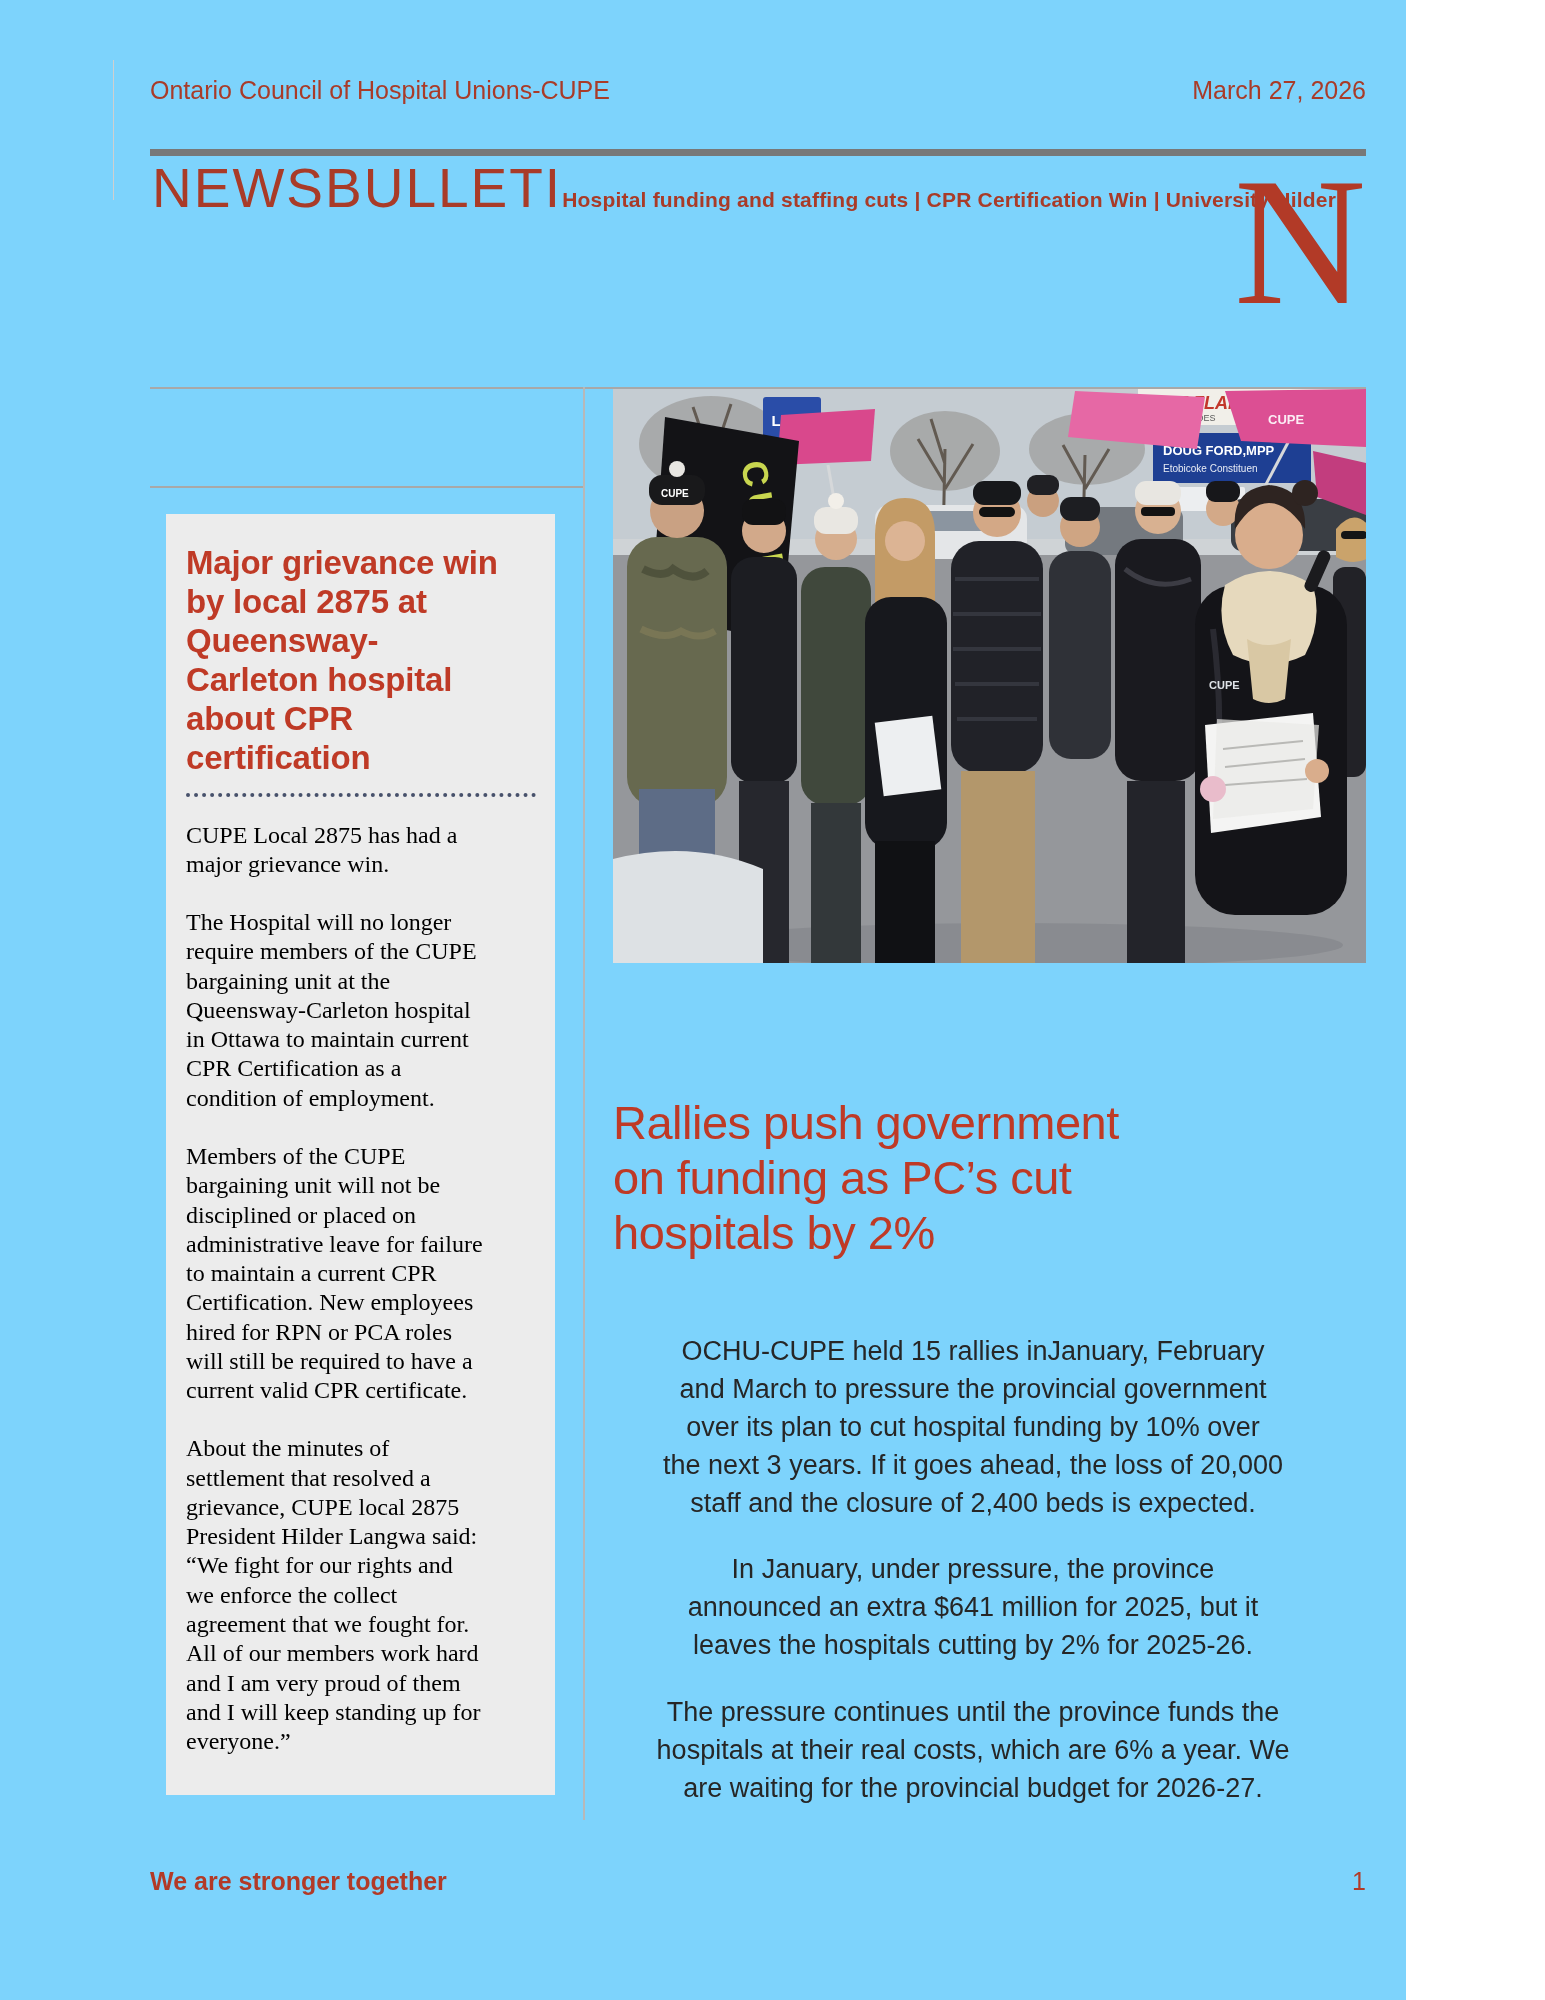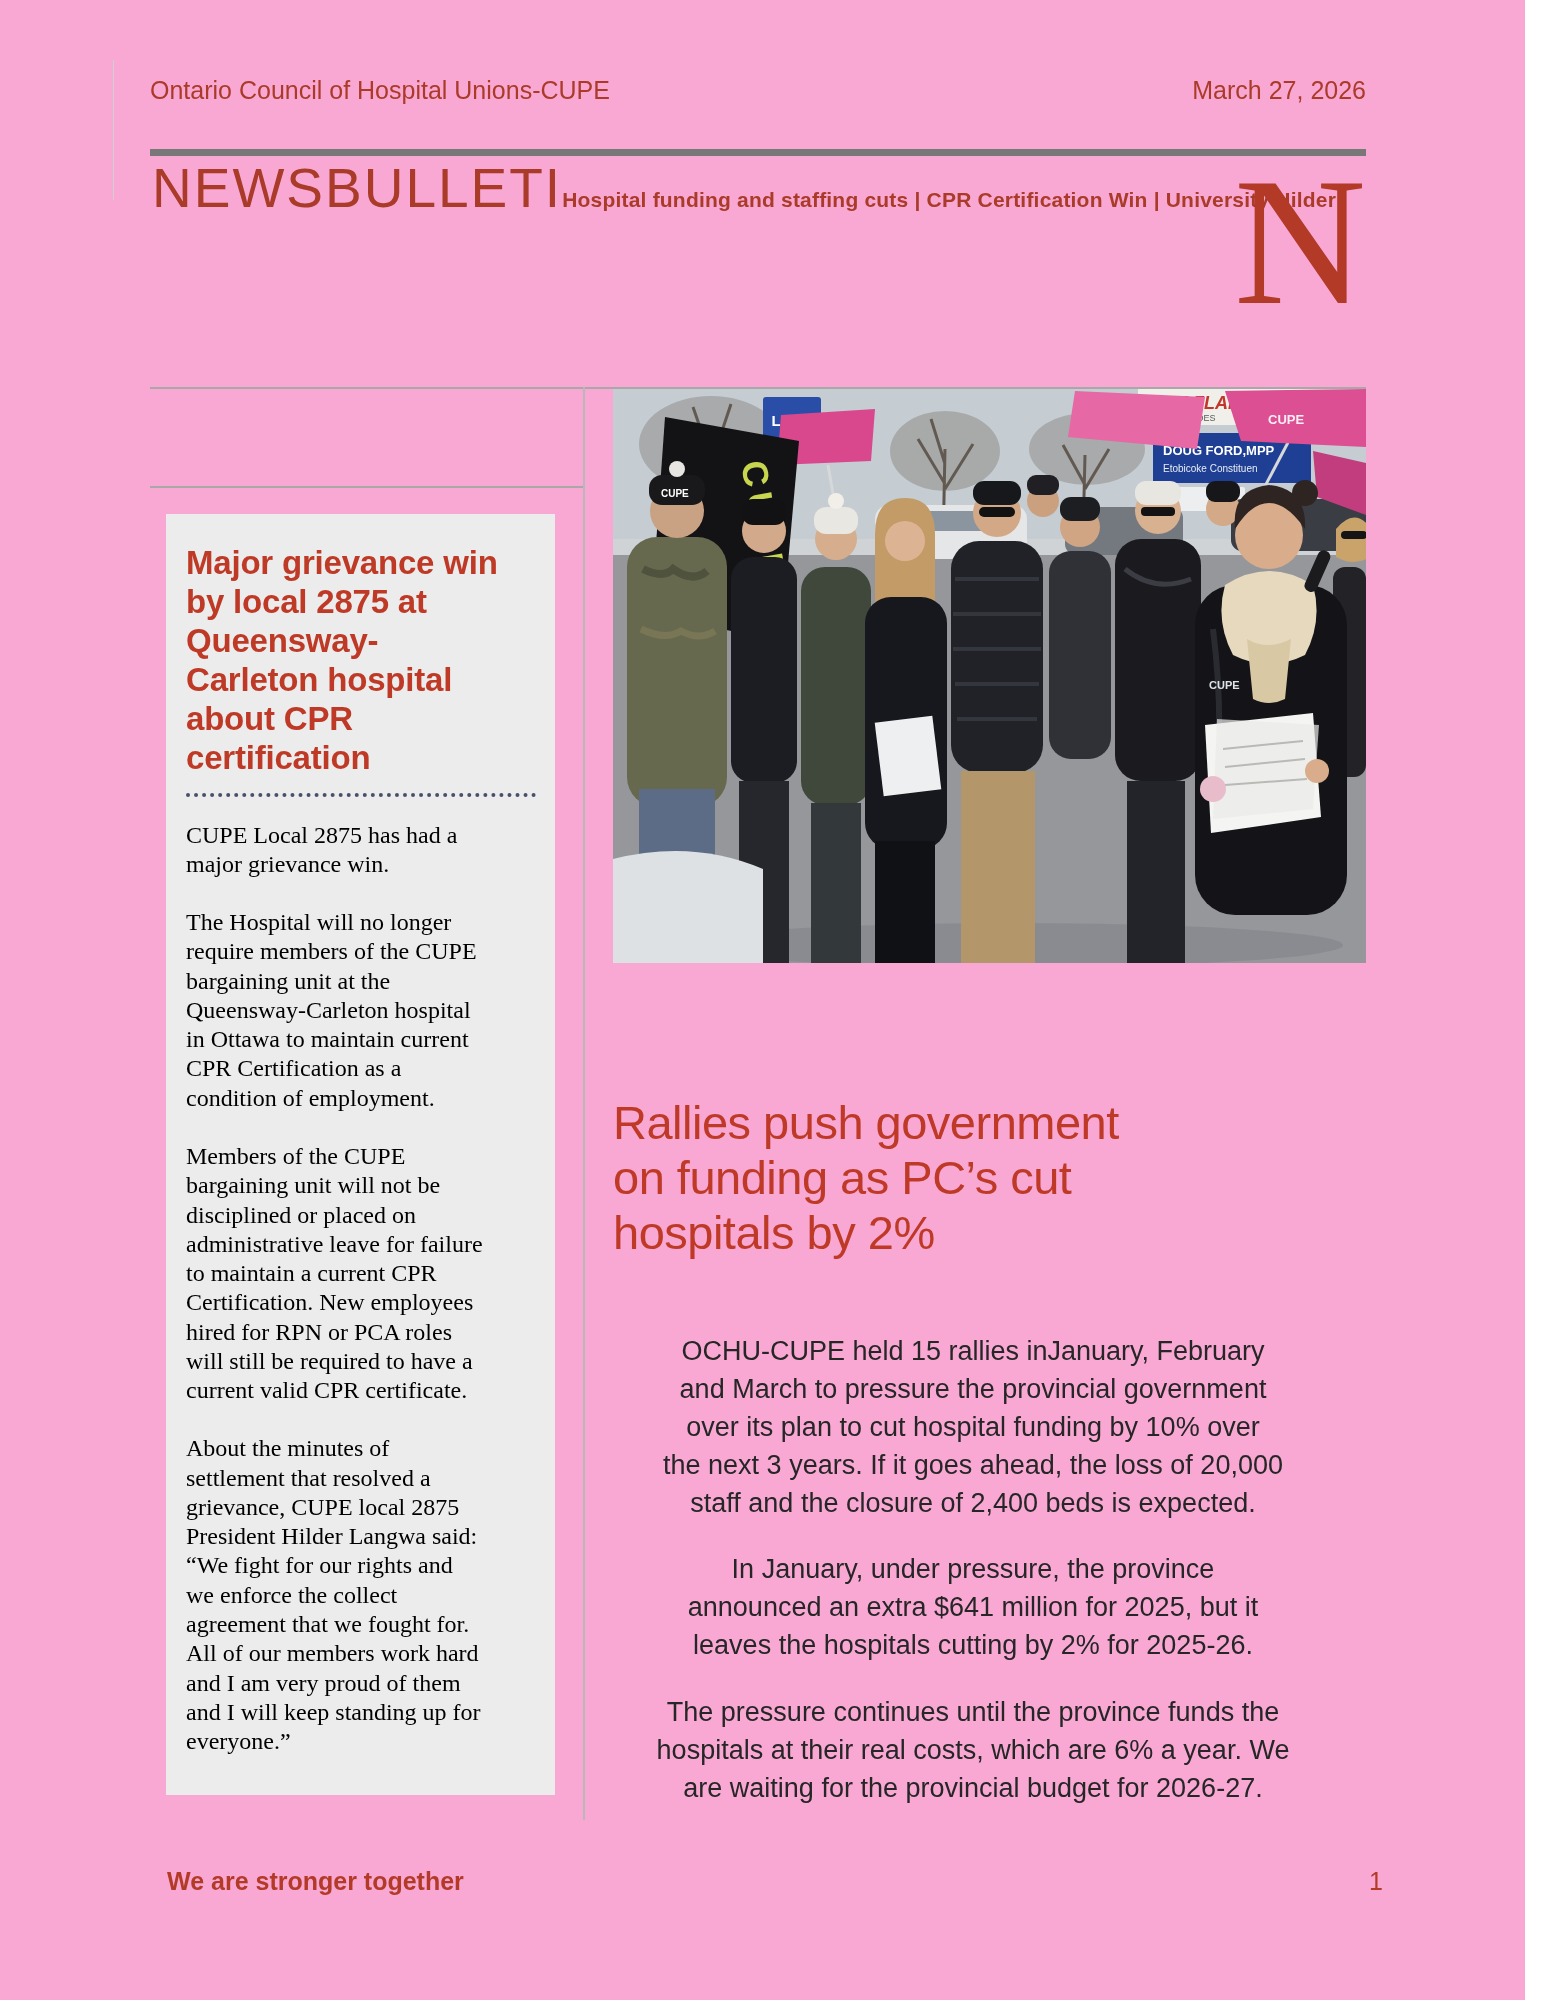--- a/index.html
+++ b/index.html
@@ -1,17 +1,17 @@
 <!DOCTYPE html>
 <html><head>
 <meta charset="utf-8">
 <style>
   html,body { margin:0; padding:0; background:#ffffff; }
   .page {
-    position:relative; width:1525px; height:2000px; background:#f9a8d4;
+    position:relative; width:1406px; height:2000px; background:#7dd3fc;
     font-family:"Liberation Sans", sans-serif; overflow:hidden;
   }
   .topbar {
     position:absolute; left:150px; top:76px; width:1216px;
     display:flex; justify-content:space-between;
     color:#a93b28; font-size:25px; font-weight:400;
   }
   .box-edge { position:absolute; left:113px; top:60px; width:1px; height:140px; background:#cfcfcf; }
   .gray-bar { position:absolute; left:150px; top:149px; width:1216px; height:7px; background:#787878; }
   .masthead {
@@ -52,21 +52,21 @@
   }
   .headline {
     position:absolute; left:613px; top:1096px; width:720px; margin:0;
     font-size:47px; line-height:1.17; color:#bf3a26; font-weight:400;
     letter-spacing:-0.5px; white-space:pre-line;
   }
   .article { position:absolute; left:613px; top:1332px; width:720px; }
   .article p { margin:0 0 28px 0; font-size:27px; line-height:1.41; color:#262626; white-space:pre-line;text-align:center; }
 
   .pagefoot {
-    position:absolute; left:167px; top:1867px; width:1216px;
+    position:absolute; left:150px; top:1867px; width:1216px;
     display:flex; justify-content:space-between; color:#b23a27; font-size:25px;
   }
   .slogan { font-weight:700; }
   .pagenum { font-weight:400; }
 </style>
 </head>
 <body>
 
 <div class="page">
 

